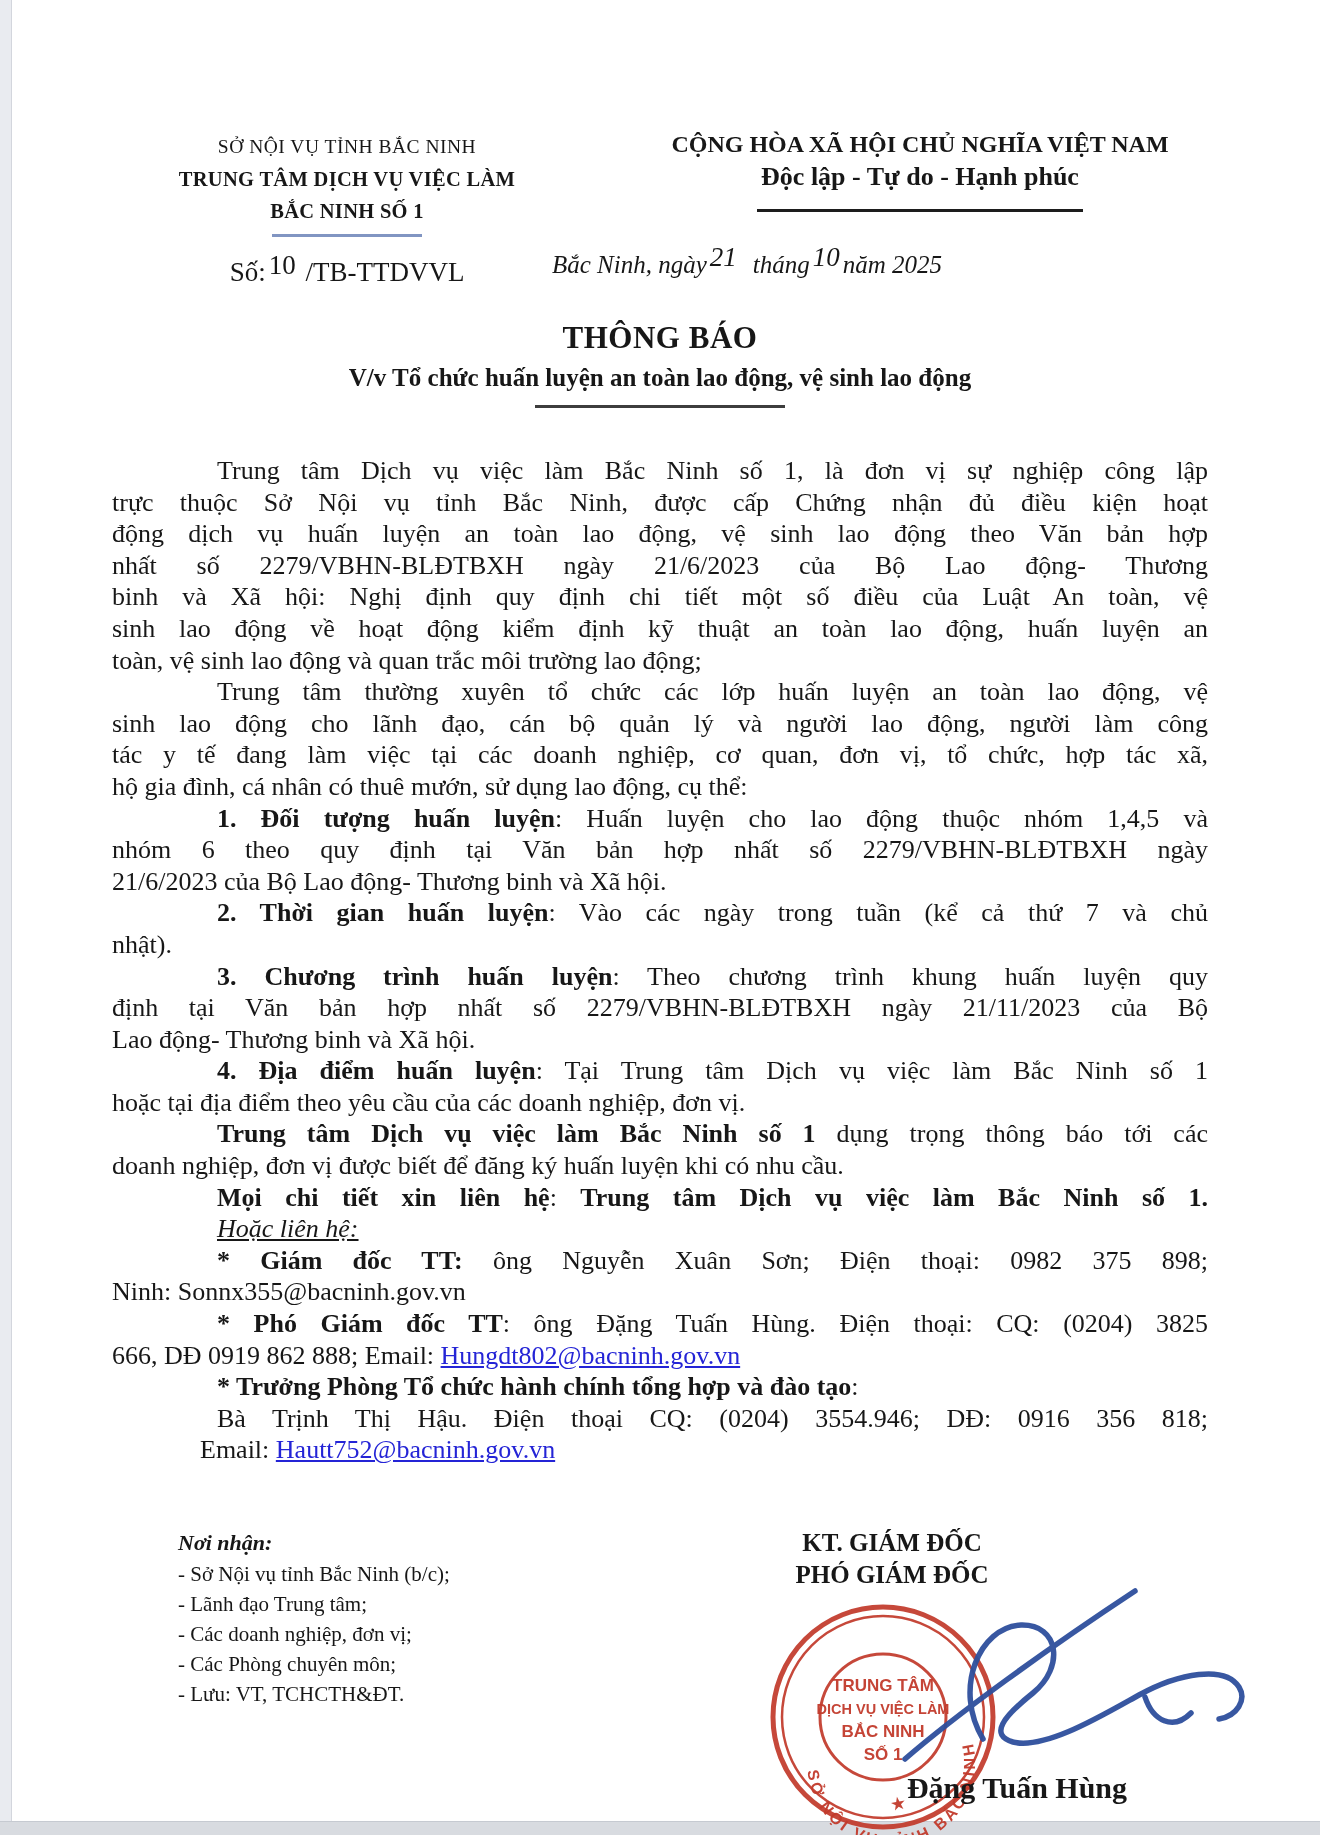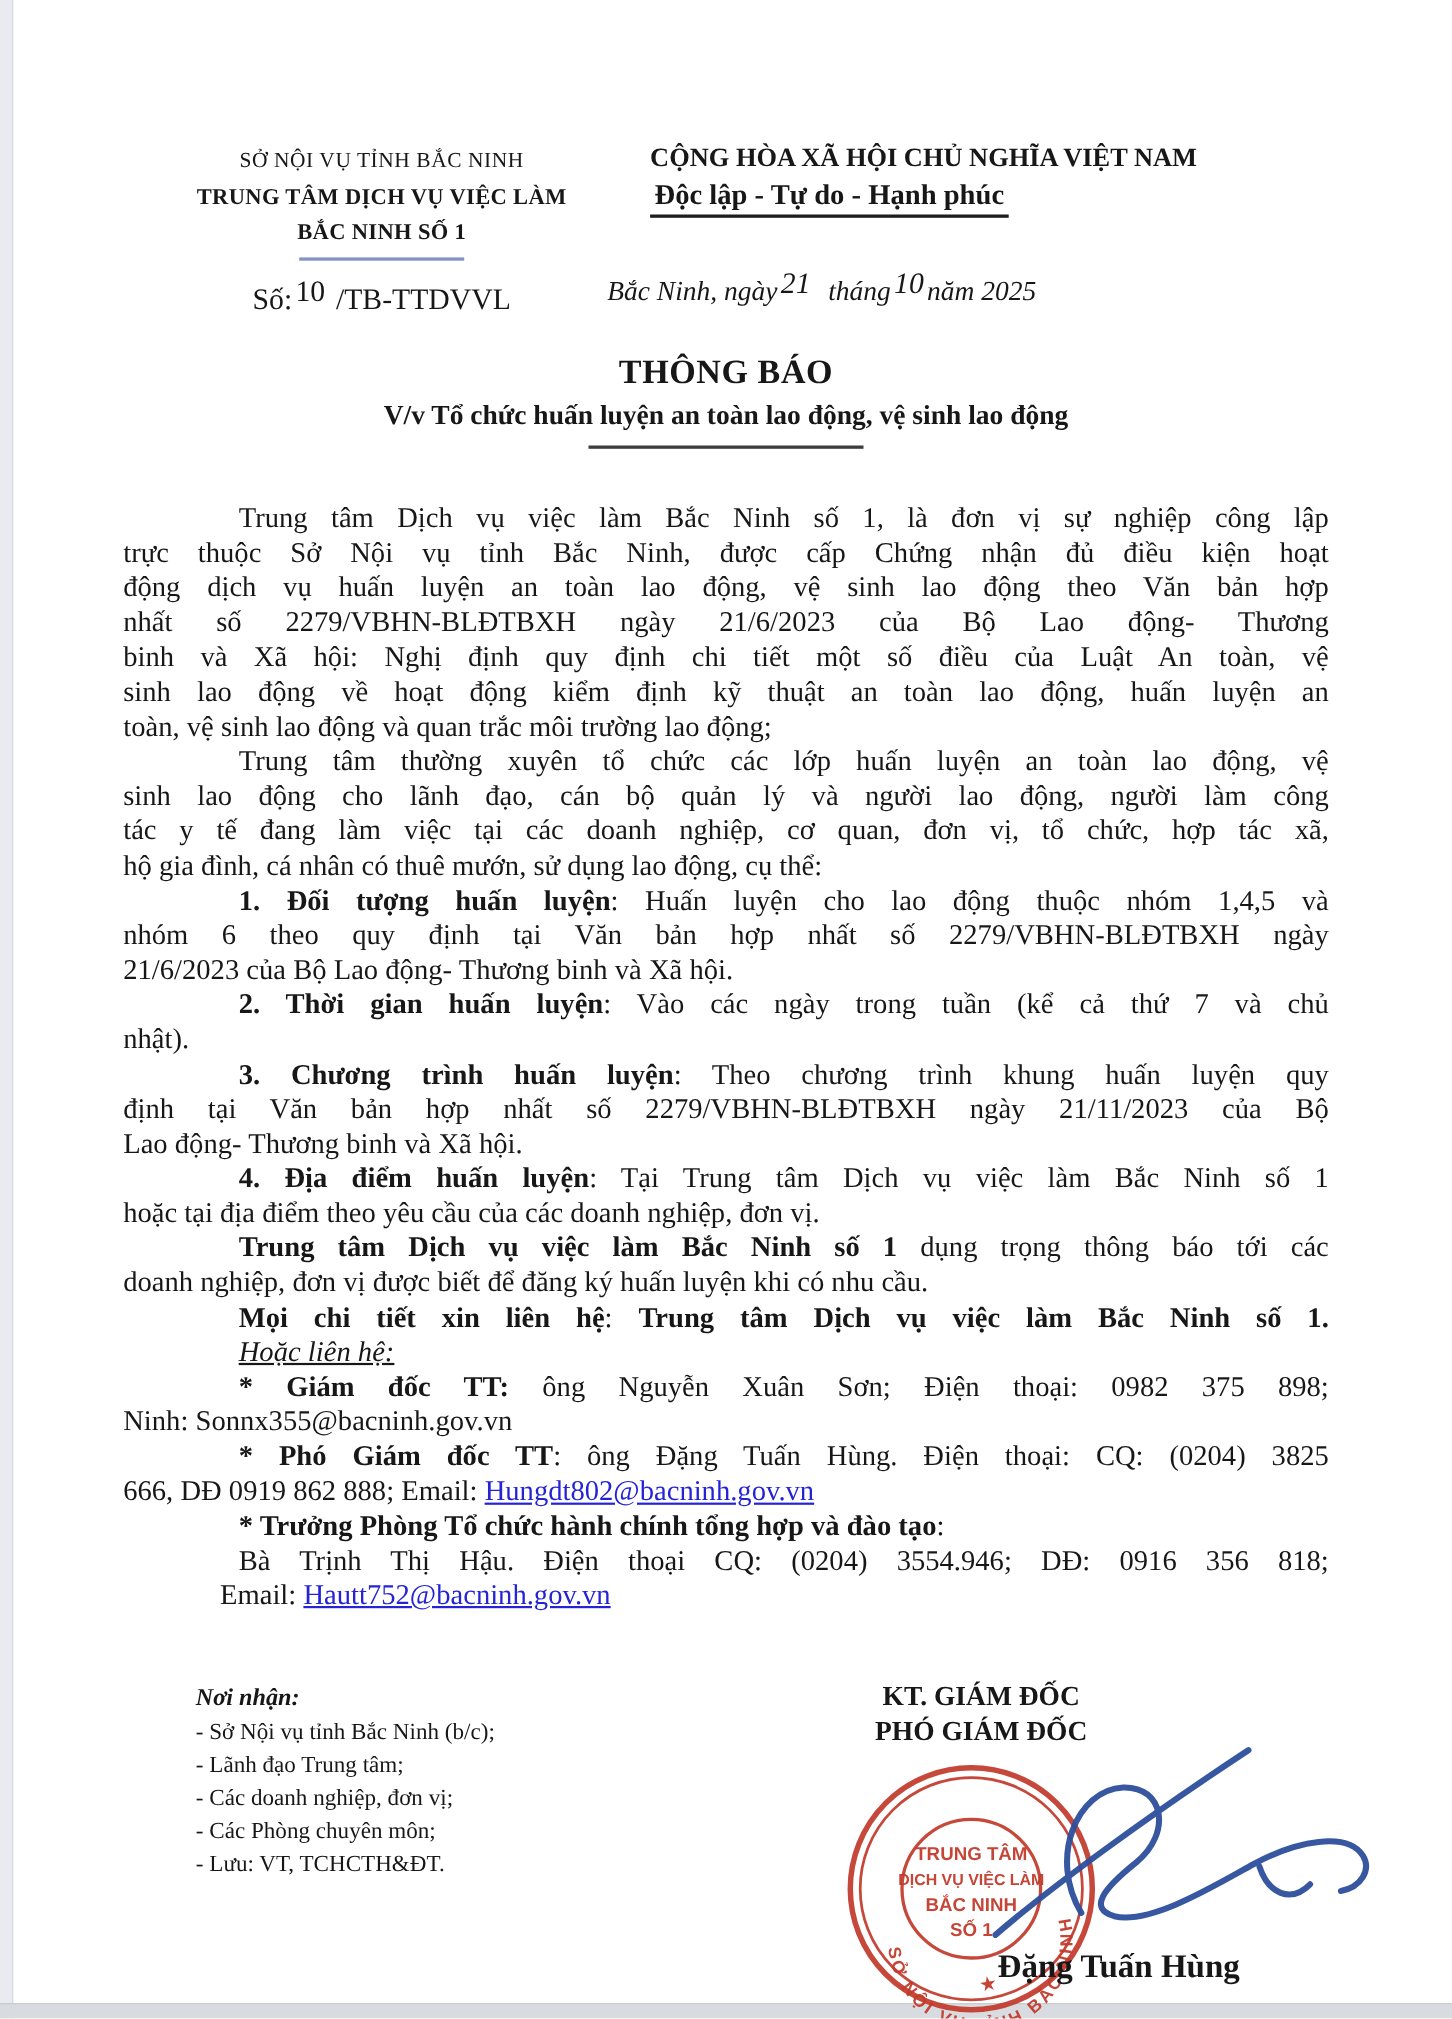--- a/index.html
+++ b/index.html
@@ -11,23 +11,23 @@
   .edge-left{position:absolute;left:0;top:0;width:11px;height:100%;background:#e9ebf0;border-right:1px solid #d3d6dd;}
   .edge-bottom{position:absolute;left:0;bottom:0;width:100%;height:13px;background:#d8dbe0;border-top:1px solid #c6cad1;}
   .content{position:absolute;left:112px;top:0;width:1096px;height:100%;margin-top:31px;}
 
   
   .h-left{position:absolute;left:0;top:100px;width:470px;text-align:center;}
   .h-left .l1{font-size:19.5px;line-height:32px;letter-spacing:.5px;}
   .h-left .l2,.h-left .l3{font-size:20.5px;line-height:32px;font-weight:bold;letter-spacing:.3px;}
   .h-rule{width:150px;height:3px;background:#8195c2;margin:7px auto 0;}
   .doc-no{position:absolute;left:0;top:226px;width:470px;text-align:center;font-size:27px;}
-  .h-right{position:absolute;left:479px;top:96px;width:616px;text-align:left;}
+  .h-right{position:absolute;left:500px;top:96px;width:616px;text-align:center;}
   .h-right .r1{font-size:24px;line-height:34px;font-weight:bold;}
-  .h-right .r2{display:inline-block;font-size:26px;line-height:32px;font-weight:bold;border-bottom:3px solid #1d1d1d;padding:0 4px 2px;}
+  .h-right .r2{display:inline-block;font-size:26px;line-height:32px;font-weight:bold;border-bottom:3px solid #1d1d1d;padding:0 4px 16px;}
   .date-line{position:absolute;left:440px;top:218px;width:616px;text-align:left;font-style:italic;font-size:25px;}
   .hand{position:relative;top:-7px;font-size:27px;margin:0 3px;}
   .hand.day{margin-right:16px;}
 
   
   .title-blk{position:absolute;left:0;top:288px;width:1096px;text-align:center;}
   .doc-title{font-size:31px;font-weight:bold;line-height:38px;letter-spacing:.5px;}
   .doc-sub{font-size:25px;font-weight:bold;line-height:34px;margin-top:4px;}
   .sub-rule{width:250px;height:3px;background:#3d3d3d;margin:10px auto 0;}
 

